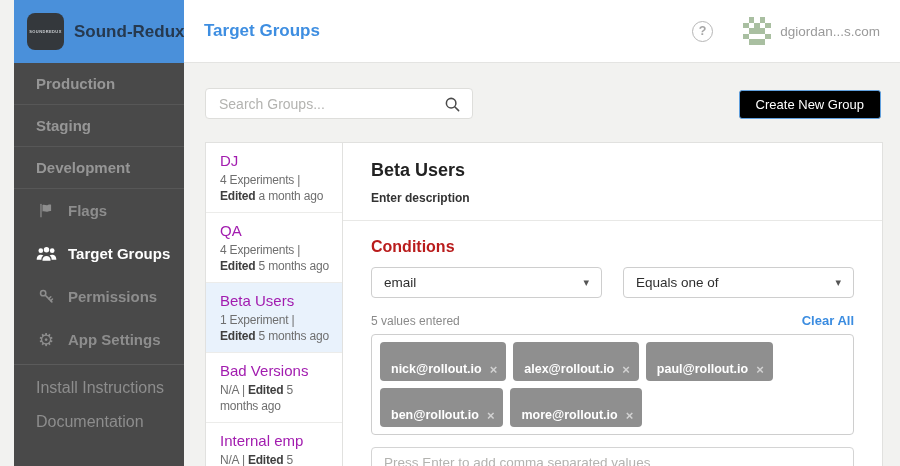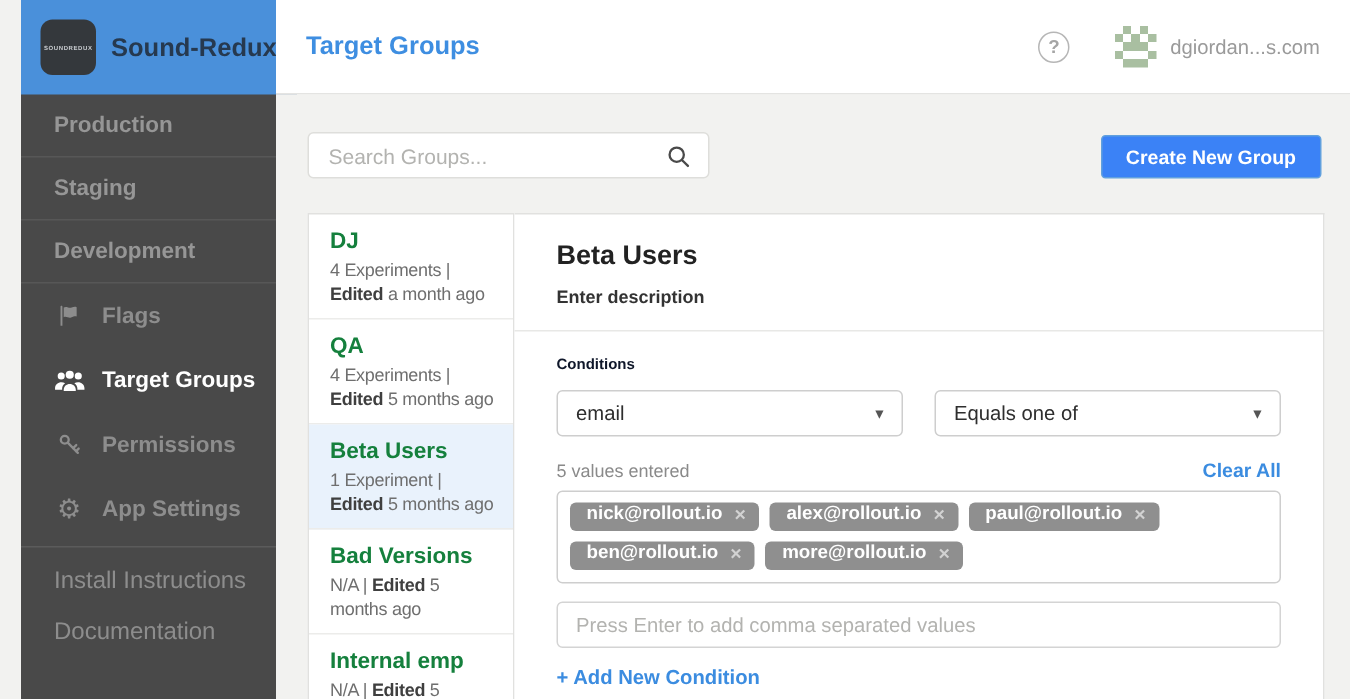--- a/index.html
+++ b/index.html
@@ -40,50 +40,50 @@
   .user-email { color:#9a9a9a; font-size:13.5px; }
 
   
   .content { position:absolute; top:63px; left:0; right:0; height:403px; background:#f2f2f0; overflow:hidden; }
   .search-box { position:absolute; left:21px; top:25px; width:268px; height:31px; background:#fff;
                 border:1px solid #dededb; border-radius:4px; }
   .search-input { width:100%; height:100%; border:none; outline:none; background:transparent;
                   padding:0 36px 0 13px; font-size:14px; color:#333; font-family:inherit; }
   input::placeholder { color:#b3b3b0; }
   .search-icon { position:absolute; right:11px; top:7px; cursor:pointer; }
-  .create-btn { position:absolute; right:19px; top:27px; height:29px; padding:0 16px; background:#3b82f6;
-                border:1px solid #61a0de; border-radius:3px; color:#fff; font-size:13px; font-weight:700;
+  .create-btn { position:absolute; right:19px; top:27px; height:29px; padding:0 16px; background:#000000;
+                border:1px solid #61a0de; border-radius:3px; color:#fff; font-size:13px; font-weight:400;
                 display:flex; align-items:center; cursor:pointer; font-family:inherit; }
 
   .panels { position:absolute; top:79px; left:21px; width:678px; bottom:-80px; display:flex; }
   .group-list { width:138px; background:#fff; border:1px solid #e1e1df; }
   .group-item { padding:9px 11px 8px 14px; border-bottom:1px solid #ececea; cursor:pointer; }
   .group-item.selected { background:#e9f2fc; }
-  .g-name { font-size:15px; font-weight:700; color:#15803d; line-height:18px; }
+  .g-name { font-size:15px; font-weight:400; color:#a21caf; line-height:18px; }
   .g-meta { font-size:12px; color:#6f6f6f; line-height:16px; margin-top:2px; letter-spacing:-.2px; }
   .g-meta b { color:#3f3f3f; }
 
   .detail { flex:1; background:#fff; border:1px solid #e1e1df; border-left:none; }
   .detail-header { padding:17px 28px 15px; }
   .detail-title { font-size:18px; font-weight:700; color:#222; }
   .detail-desc { font-size:12px; font-weight:700; color:#333; margin-top:10px; cursor:text; }
   .detail-body { border-top:1px solid #e8e8e6; padding:17px 28px; }
-  .conditions-label { font-size:10px; font-weight:700; color:#0f172a; }
+  .conditions-label { font-size:16px; font-weight:700; color:#b91c1c; }
   .dropdown-row { display:flex; gap:21px; margin-top:11px; }
   .dropdown { flex:1; height:31px; border:1px solid #cecece; border-radius:4px; background:#fff;
               display:flex; align-items:center; justify-content:space-between; padding:0 12px;
               font-size:13.5px; color:#2e2e2e; cursor:pointer; }
   .caret { color:#555; font-size:11px; }
   .values-row { display:flex; justify-content:space-between; align-items:baseline; margin-top:15px; }
   .values-count { font-size:12px; color:#8a8a8a; }
   .clear-all { font-size:13px; font-weight:700; color:#3b8ce0; cursor:pointer; }
   .tags-box { margin-top:6px; border:1px solid #cecece; border-radius:4px; background:#fff;
               padding:7px 8px; display:flex; flex-wrap:wrap; gap:7px; min-height:62px; align-content:flex-start; }
   .tag { display:inline-flex; align-items:center; background:#8f8f8f; border-radius:4px;
-         padding:0 9px 5px 11px; color:#fff; font-size:12.5px; font-weight:700; }
+         padding:20px 9px 5px 11px; color:#fff; font-size:12.5px; font-weight:700; }
   .tag-x { margin-left:8px; color:#d2d2d2; font-size:13px; font-weight:700; cursor:pointer; line-height:1; }
   .values-input { margin-top:12px; width:100%; height:31px; border:1px solid #d4d4d4; border-radius:4px;
                   padding:0 12px; font-size:13.5px; color:#333; outline:none; font-family:inherit; }
   .add-condition { margin-top:12px; font-size:13.5px; font-weight:700; color:#3b8ce0; cursor:pointer; }
 </style>
 </head>
 <body>
 
 <div class="sidebar">
   <div class="brand">

